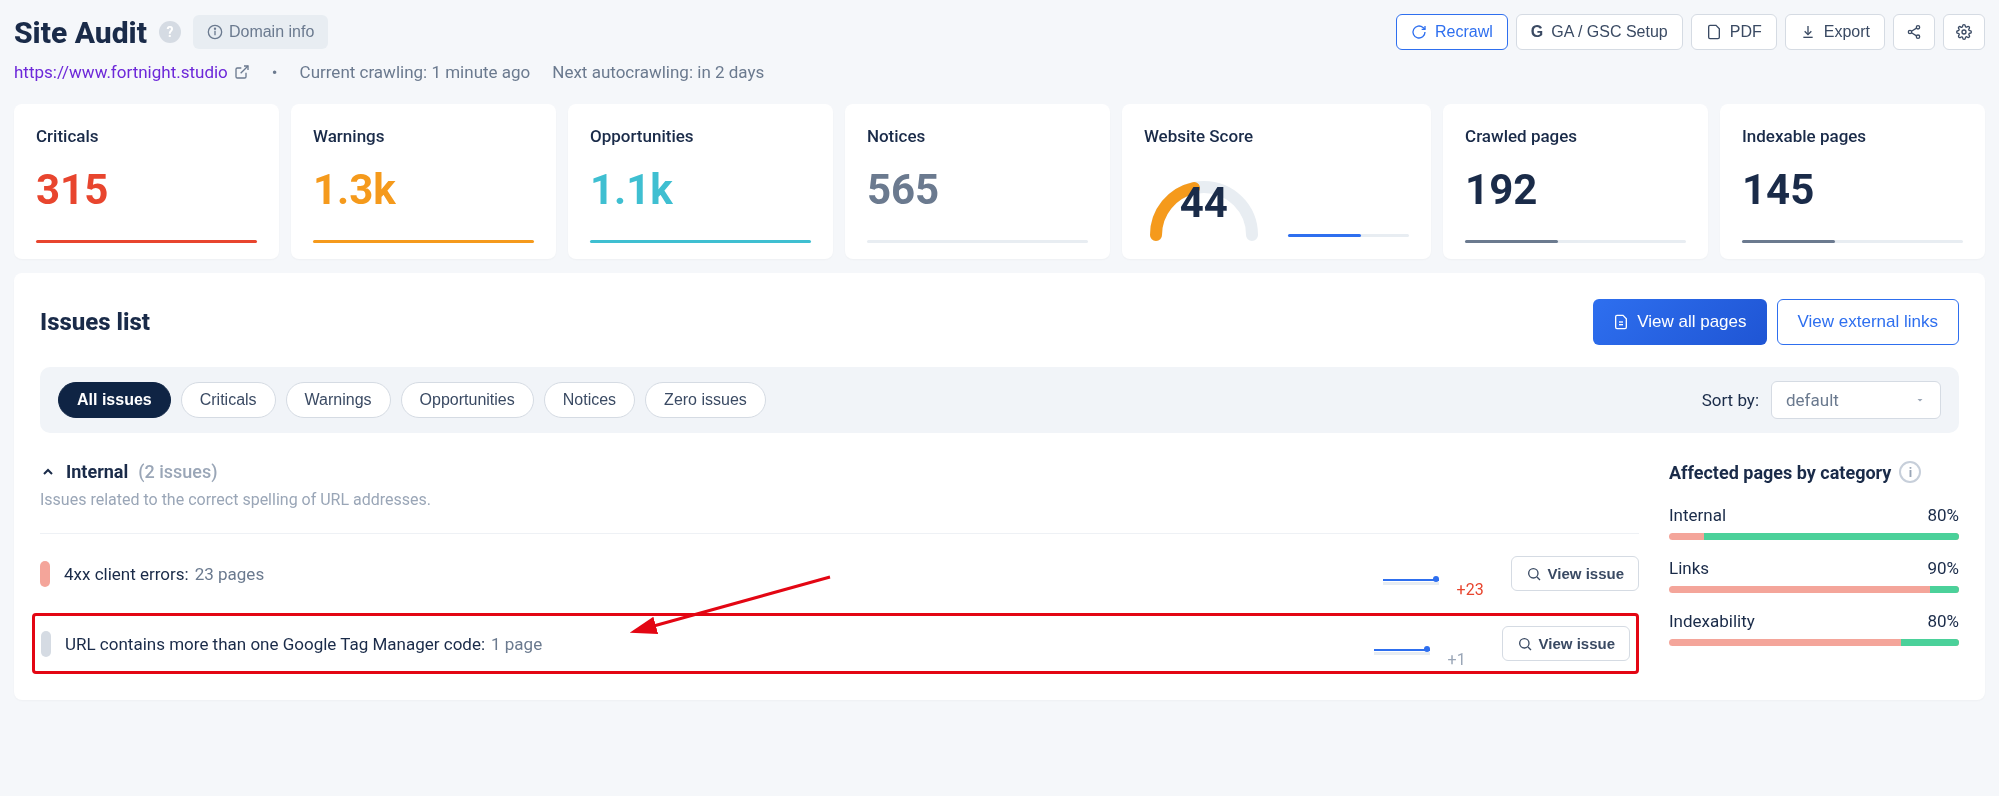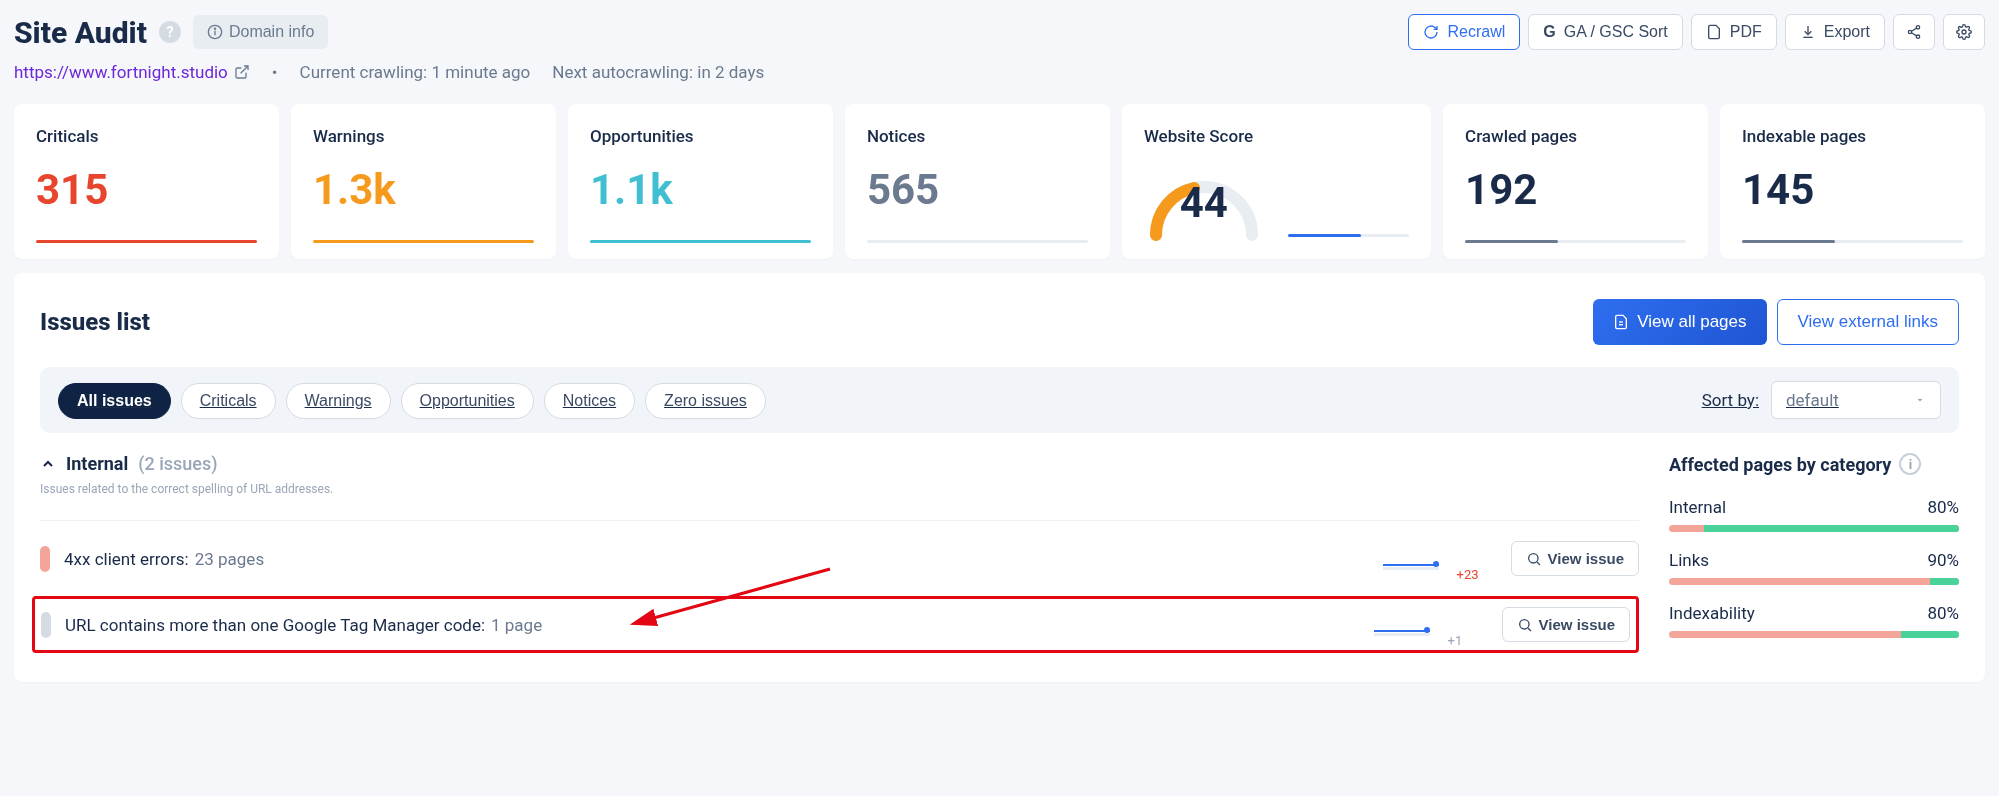--- a/index.html
+++ b/index.html
@@ -37,43 +37,43 @@
 .gauge svg { position:absolute; top:0; left:0; }
 .gauge-val { position:absolute; left:50%; bottom:16px; transform:translateX(-50%); font-size:42px; font-weight:700; color:#1a2b49; }
 .score-line { flex:1; height:3px; background:#e8edf2; position:relative; border-radius:2px; margin-bottom:6px; }
 .score-line::after { content:""; position:absolute; left:0; top:0; height:100%; width:60%; background:#2e6fef; border-radius:2px; }
 .panel { background:#fff; border-radius:8px; padding: 26px; box-shadow: 0 1px 2px rgba(0,0,0,0.03); }
 .panel-head { display:flex; justify-content:space-between; align-items:center; margin-bottom:22px; }
 .panel-title { font-size:24px; font-weight:800; color:#1a2b49; }
 .panel-actions { display:flex; gap:10px; }
 .btn-primary { background: linear-gradient(135deg, #2e6fef, #1f55d4); color:#fff; border:none; border-radius:6px; padding:12px 20px; font-size:17px; display:inline-flex; align-items:center; gap:8px; cursor:pointer; }
 .btn-outline-blue { background:#fff; border:1px solid #2e6fef; color:#2e6fef; border-radius:6px; padding:12px 20px; font-size:17px; cursor:pointer; }
-.filter-bar { background:#f1f4f8; border-radius:10px; padding: 14px 18px; display:flex; align-items:flex-end; justify-content:space-between; margin-bottom: 20px; text-decoration: underline; }
+.filter-bar { background:#f1f4f8; border-radius:10px; padding: 14px 18px; display:flex; align-items:center; justify-content:space-between; margin-bottom: 28px; }
 .chips { display:flex; gap:10px; }
 .chip { background:#fff; border:1px solid #d5dbe3; border-radius: 999px; padding: 8px 18px; font-size:16px; color:#3a4a63; cursor:pointer; }
 .chip.active { background:#0f2444; color:#fff; border-color:#0f2444; font-weight:600; }
 .sort-area { display:flex; align-items:center; gap:12px; color:#1a2b49; font-size:17px; }
 .select { background:#fff; border:1px solid #d5dbe3; border-radius:6px; padding: 8px 14px; min-width:170px; display:flex; justify-content:space-between; align-items:center; color:#6b7a8f; cursor:pointer; }
 .content-row { display:flex; gap:30px; }
 .issues-col { flex:1; }
 .side-col { width:290px; flex-shrink:0; }
 .group-head { display:flex; align-items:center; gap:10px; font-size:18px; font-weight:700; color:#1a2b49; cursor:pointer; margin-bottom:8px; }
 .group-head .count { color:#9aa6b7; font-weight:500; }
-.group-desc { color:#9aa6b7; font-size:12px; margin-bottom: 24px; }
+.group-desc { color:#9aa6b7; font-size:16px; margin-bottom: 24px; }
 .issue-row { display:flex; align-items:center; padding: 14px 0; border-top: 1px solid #eef1f5; gap:14px; }
 .sev-pill { width:10px; height:26px; border-radius: 6px; flex-shrink:0; }
 .sev-red { background:#f4a59a; }
 .sev-gray { background:#d5dbe3; }
 .issue-text { flex:1; font-size:17px; color:#1a2b49; }
 .issue-text .muted { color:#6b7a8f; margin-left:6px; }
 .spark { width:56px; height:22px; position:relative; margin-right:4px; }
 .spark-line { position:absolute; bottom:4px; left:0; right:0; height:2px; background:#2e6fef; }
 .spark-base { position:absolute; bottom:0; left:0; right:0; height:3px; background:#e8edf2; }
 .spark-dot { position:absolute; right:0; bottom:3px; width:6px; height:6px; background:#2e6fef; border-radius:50%; }
-.delta { font-size:13px; min-width:40px; text-align:left;margin-top:32px; }
+.delta { font-size:16px; min-width:40px; text-align:left;margin-top:32px; }
 .delta.red { color:#e8452e; }
 .delta.gray { color:#9aa6b7; }
 .view-issue { background:#fff; border:1px solid #d5dbe3; border-radius:6px; padding:8px 14px; color:#3a4a63; font-size:15px; display:inline-flex; align-items:center; gap:6px; cursor:pointer;font-weight:bold; }
 .highlight-box { border: 3px solid #e30613; border-radius: 4px; padding: 2px 6px; margin-left:-8px; }
 .side-title { font-size:18px; font-weight:700; color:#1a2b49; display:flex; align-items:center; gap:8px; margin-bottom:22px; }
 .info-circle { width:22px; height:22px; border-radius:50%; border:2px solid #c7cfda; color:#9aa6b7; font-size:13px; font-weight:700; display:inline-flex; align-items:center; justify-content:center; }
 .cat-row { margin-bottom:18px; }
 .cat-head { display:flex; justify-content:space-between; font-size:17px; color:#1a2b49; margin-bottom:8px; }
 .cat-bar { height:7px; background:#f4a59a; border-radius:4px; position:relative; overflow:hidden; }
 .cat-bar .fill { position:absolute; right:0; top:0; height:100%; background:#4bd19a; }
@@ -99,21 +99,21 @@
   <div class="header-right">
     <button class="hbtn primary-outline">
       <svg class="icon-svg" viewBox="0 0 24 24" fill="none" stroke="#2e6fef" stroke-width="2">
           <path d="M21 12a9 9 0 1 1-3-6.7L21 8"></path>
           <polyline points="21 3 21 8 16 8"></polyline>
         </svg>
       <span>Recrawl</span>
     </button>
     <button class="hbtn">
       <span style="font-weight:700;">G</span>
-      <span>GA / GSC Sort</span>
+      <span>GA / GSC Setup</span>
     </button>
     <button class="hbtn">
       <svg class="icon-svg" viewBox="0 0 24 24" fill="none" stroke="#3a4a63" stroke-width="2">
           <path d="M6 2h9l5 5v13a2 2 0 0 1-2 2H6a2 2 0 0 1-2-2V4a2 2 0 0 1 2-2z"></path>
         </svg>
       <span>PDF</span>
     </button>
     <button class="hbtn">
       <svg class="icon-svg" viewBox="0 0 24 24" fill="none" stroke="#3a4a63" stroke-width="2">
           <path d="M12 3v12"></path>

